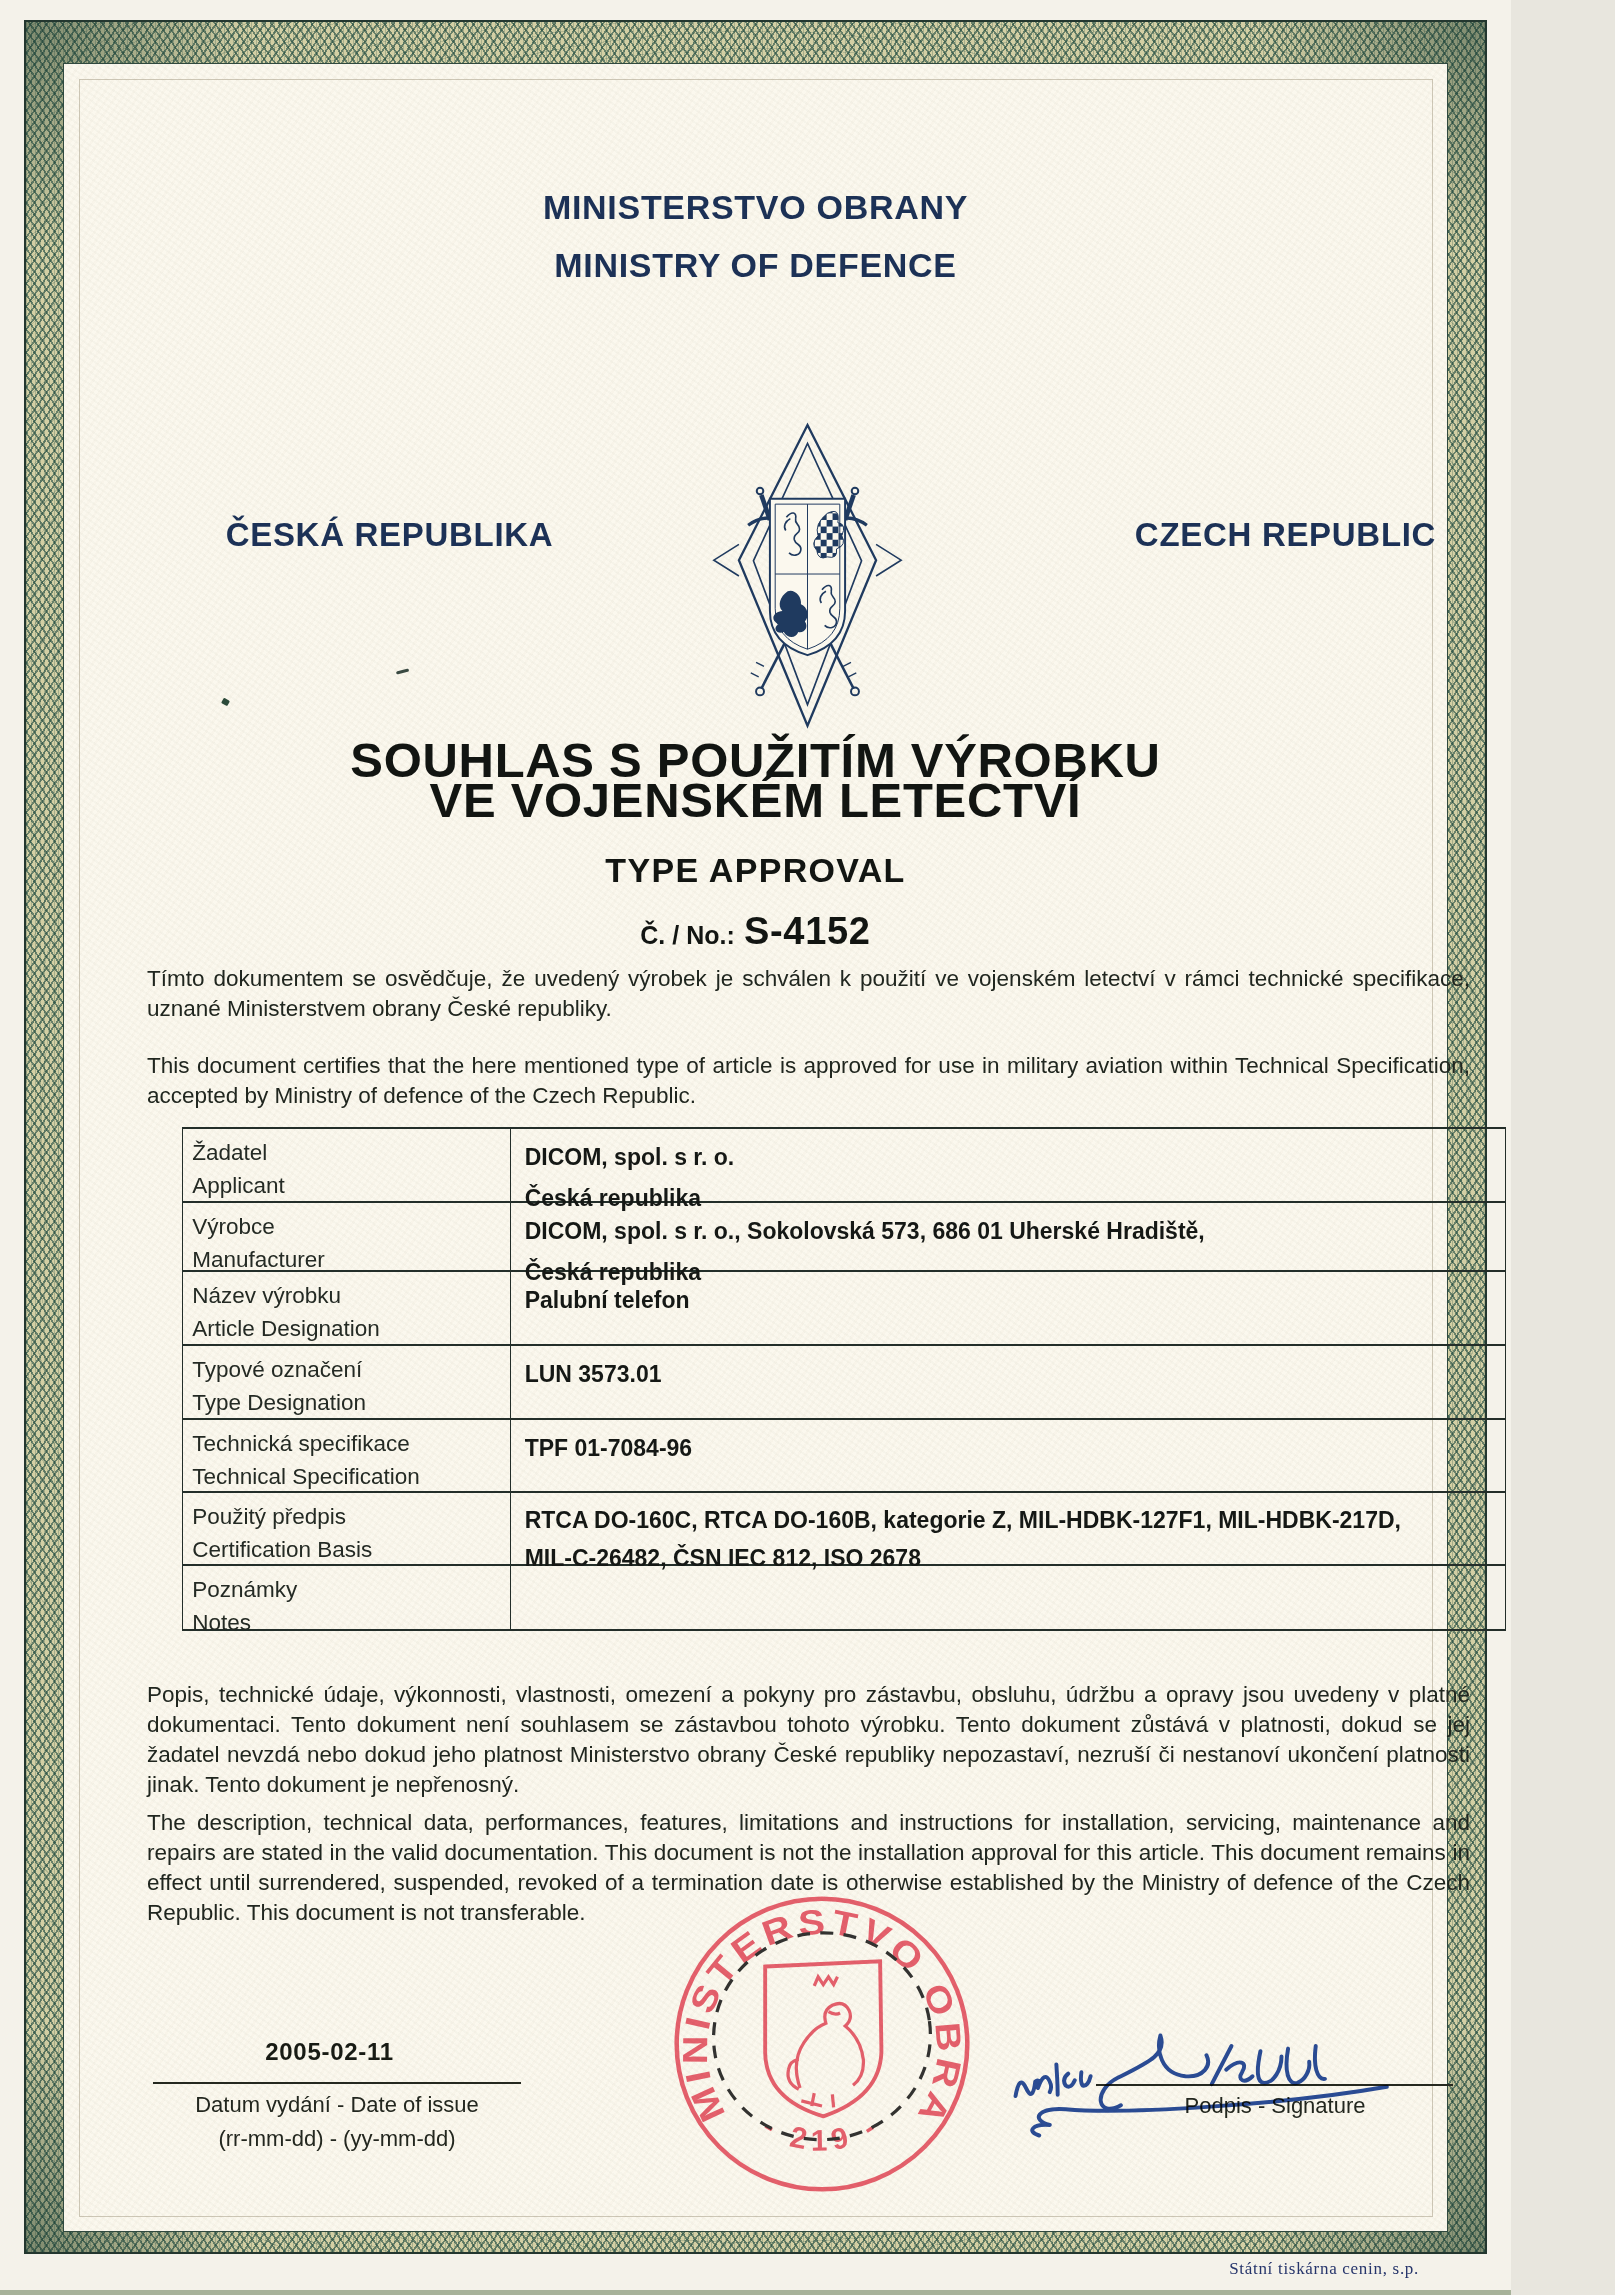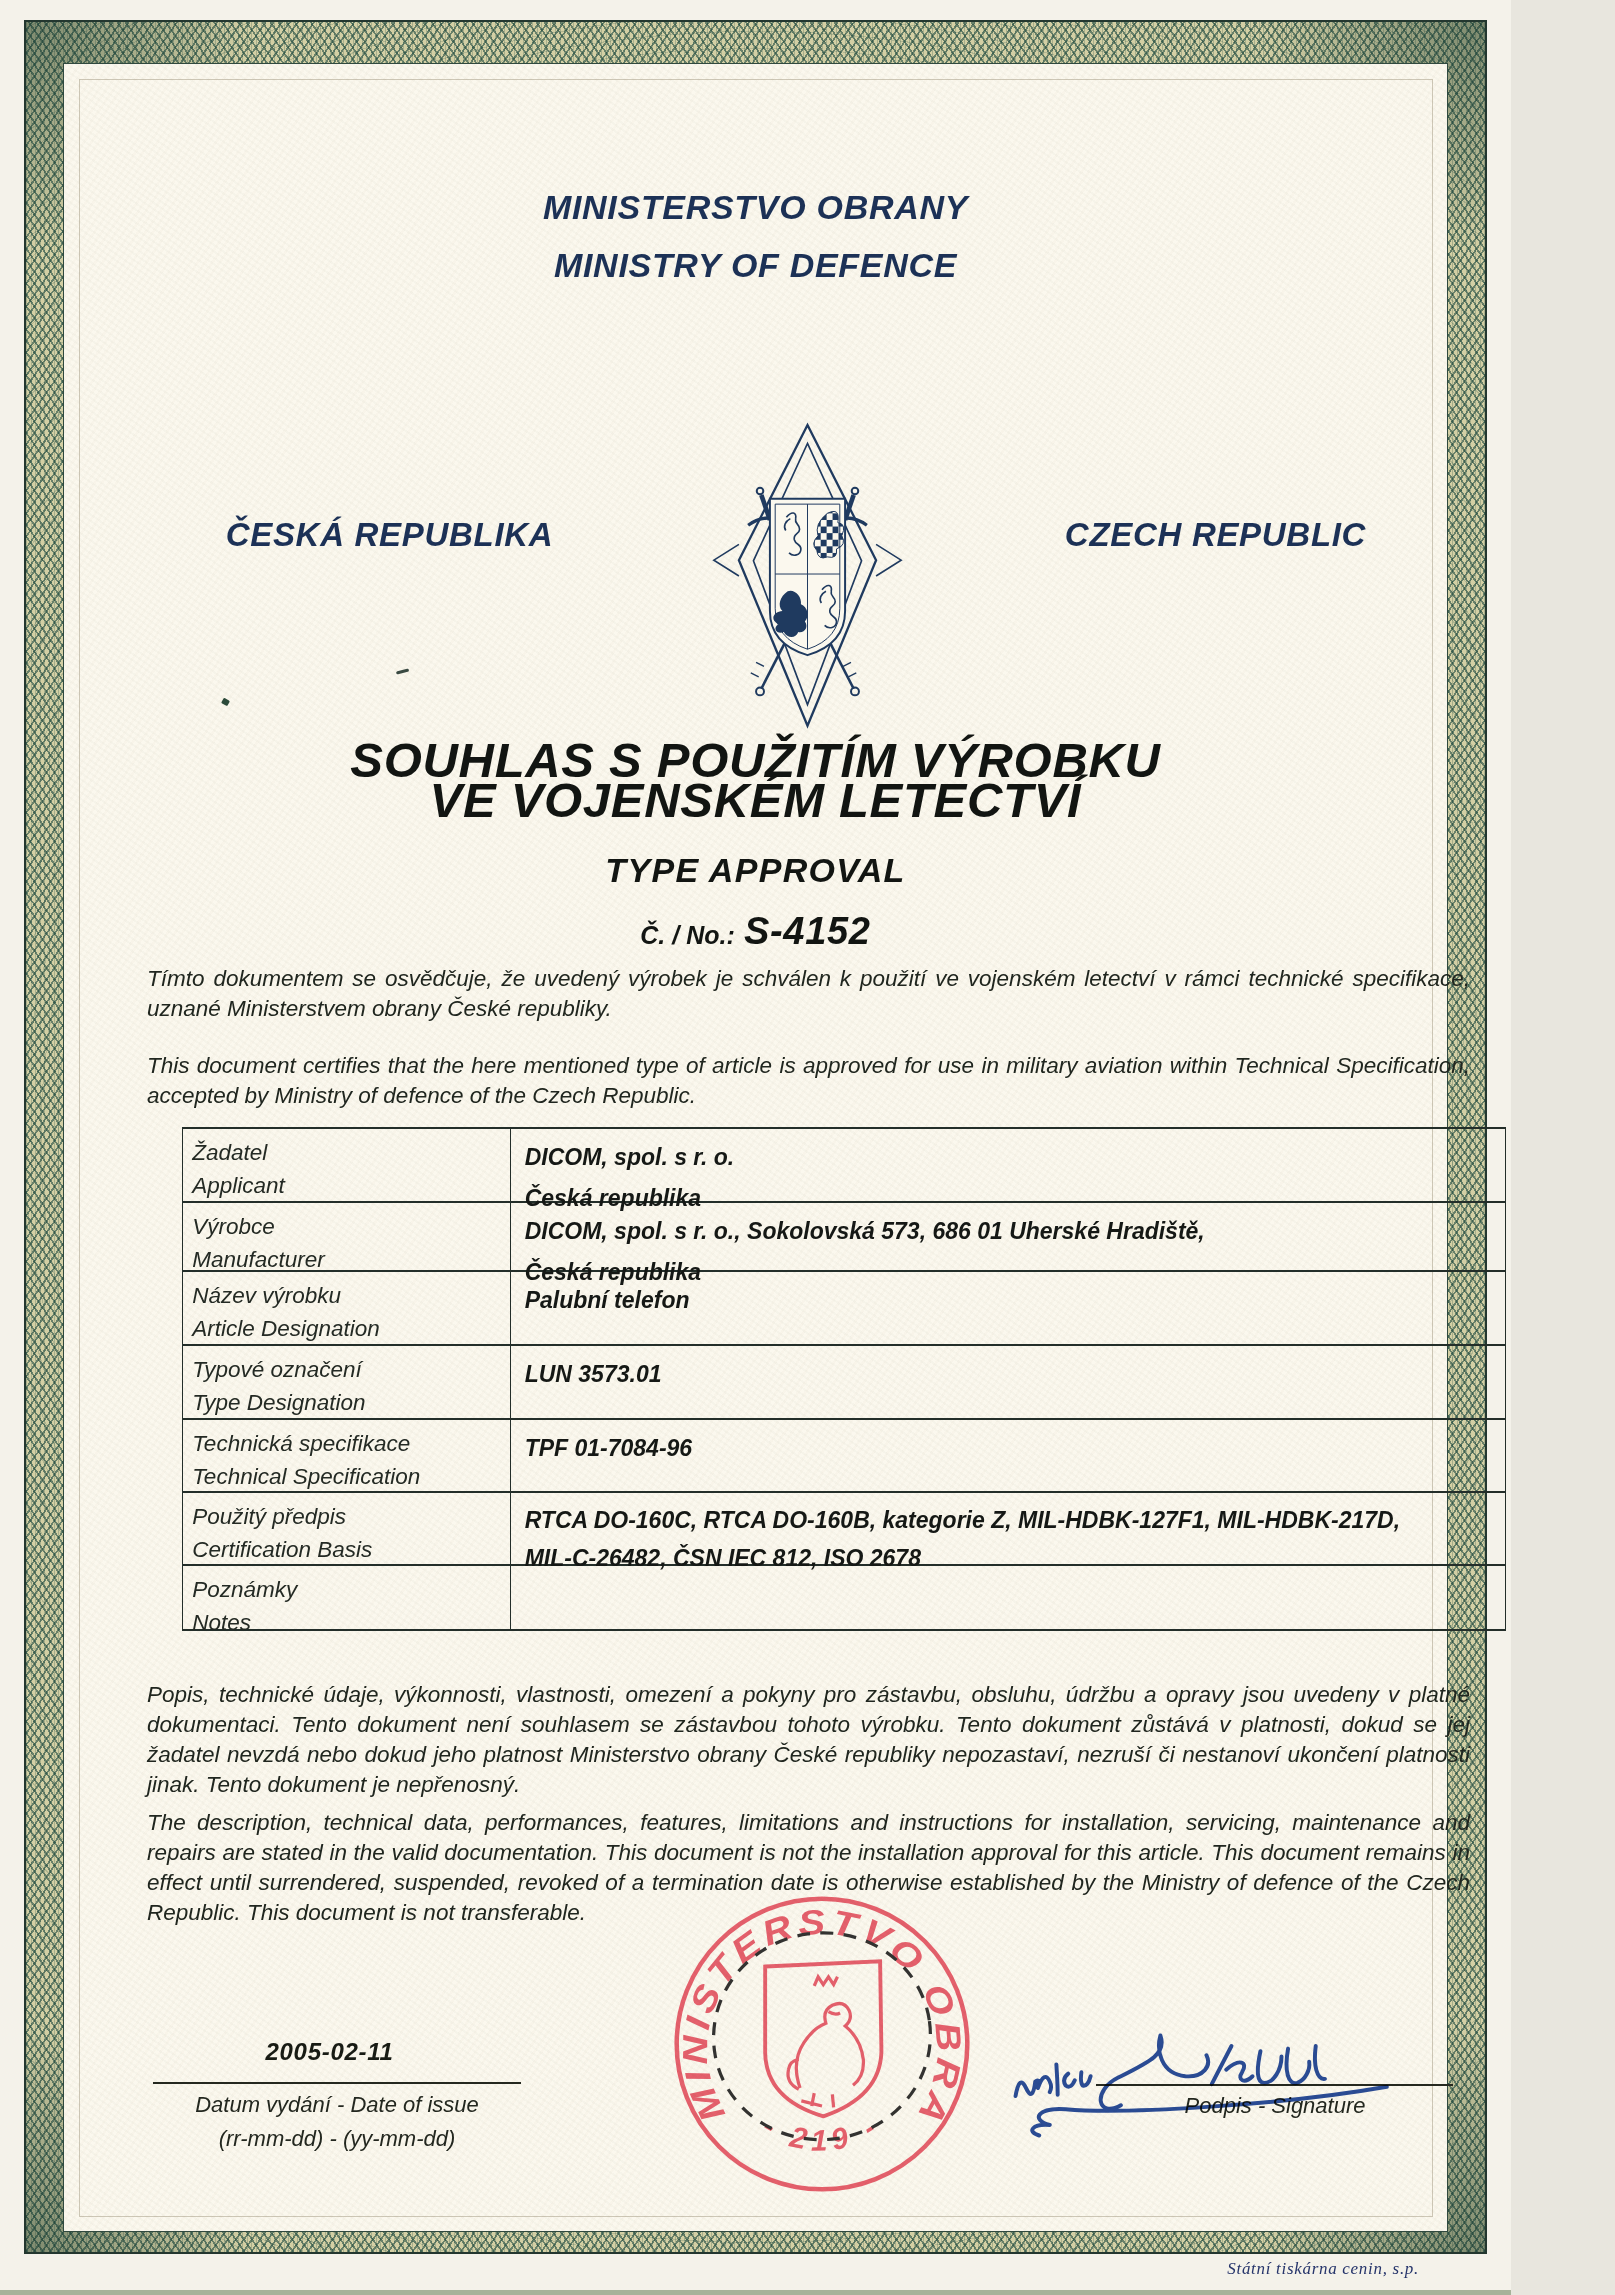--- a/index.html
+++ b/index.html
@@ -1,17 +1,17 @@
 <!DOCTYPE html>
 <html style="font-size:10.6px"><head>
 <meta charset="utf-8">
 <style>
   html,body{margin:0;padding:0;background:#e8e6de;}
   .page{position:relative;width:1511px;height:2295px;background:#f4f2ea;overflow:hidden;
-        font-family:"Liberation Sans",sans-serif;color:#1d211c;font-style:italic;}
+        font-family:"Liberation Sans",sans-serif;color:#1d211c;}
   .abs{position:absolute;}
   
   .frame{position:absolute;left:24px;top:20px;right:24px;bottom:41px;
     border:2.6px solid #23372f;
     background-color:#d3cfa4;
     background-image:
       radial-gradient(circle at 0 0, rgba(18,52,44,.45), rgba(18,52,44,0) 225px),
       radial-gradient(circle at 100% 0, rgba(18,52,44,.45), rgba(18,52,44,0) 225px),
       radial-gradient(circle at 0 100%, rgba(18,52,44,.45), rgba(18,52,44,0) 225px),
       radial-gradient(circle at 100% 100%, rgba(18,52,44,.45), rgba(18,52,44,0) 225px),
@@ -61,21 +61,21 @@
   <div class="paper"></div>
 
   <div class="speck" style="left:222px;top:699px;width:7.3px;height:6px;transform:rotate(30deg);"></div>
   <div class="speck" style="left:396px;top:670px;width:13.2px;height:2.6px;border-radius:2.6px;transform:rotate(-14deg);background:#3a4a42;"></div>
   <div class="speck" style="left:1594px;top:2.6px;width:2px;height:9.2px;background:#444;"></div>
 
   <div class="abs ctr ministry navy" style="top:188px;">MINISTERSTVO OBRANY</div>
   <div class="abs ctr ministry navy" style="top:246px;">MINISTRY OF DEFENCE</div>
 
   <div class="abs country navy" style="left:178px;top:516px;width:423px;text-align:center;">ČESKÁ REPUBLIKA</div>
-  <div class="abs country navy" style="left:1004px;top:516px;width:423px;text-align:center;">CZECH REPUBLIC</div>
+  <div class="abs country navy" style="left:1074px;top:516px;width:423px;text-align:center;">CZECH REPUBLIC</div>
 
   <svg class="abs" style="left:702px;top:421px;" width="211" height="310" viewBox="0 0 320 470">
     <defs>
       <pattern id="checker" width="18" height="20" patternUnits="userSpaceOnUse">
         <rect width="9" height="10" fill="#1f3a5f"></rect>
           <rect x="9" y="10" width="9" height="10" fill="#1f3a5f"></rect>
       </pattern>
     </defs>
     <g stroke="#1f3a5f" fill="none" stroke-width="3">
       <polygon points="160,6 264,211 160,462 56,211" stroke-width="3.5"></polygon>

